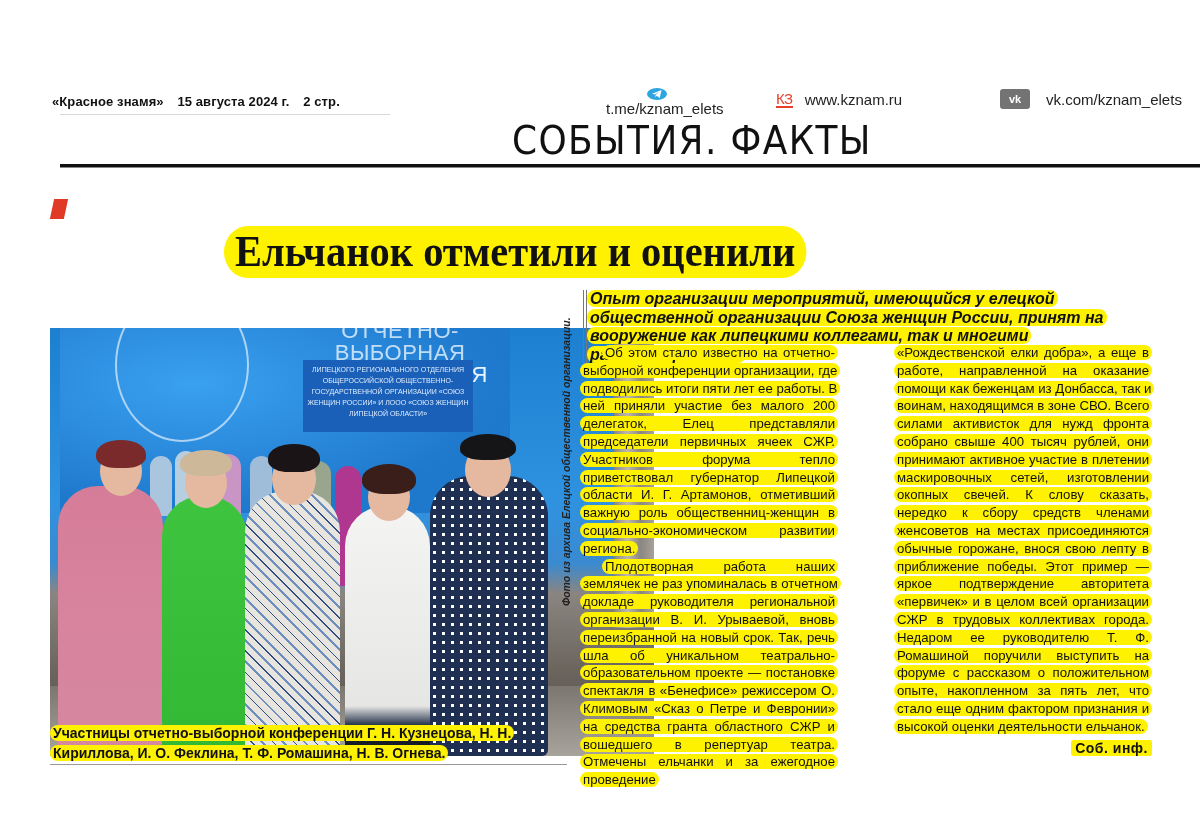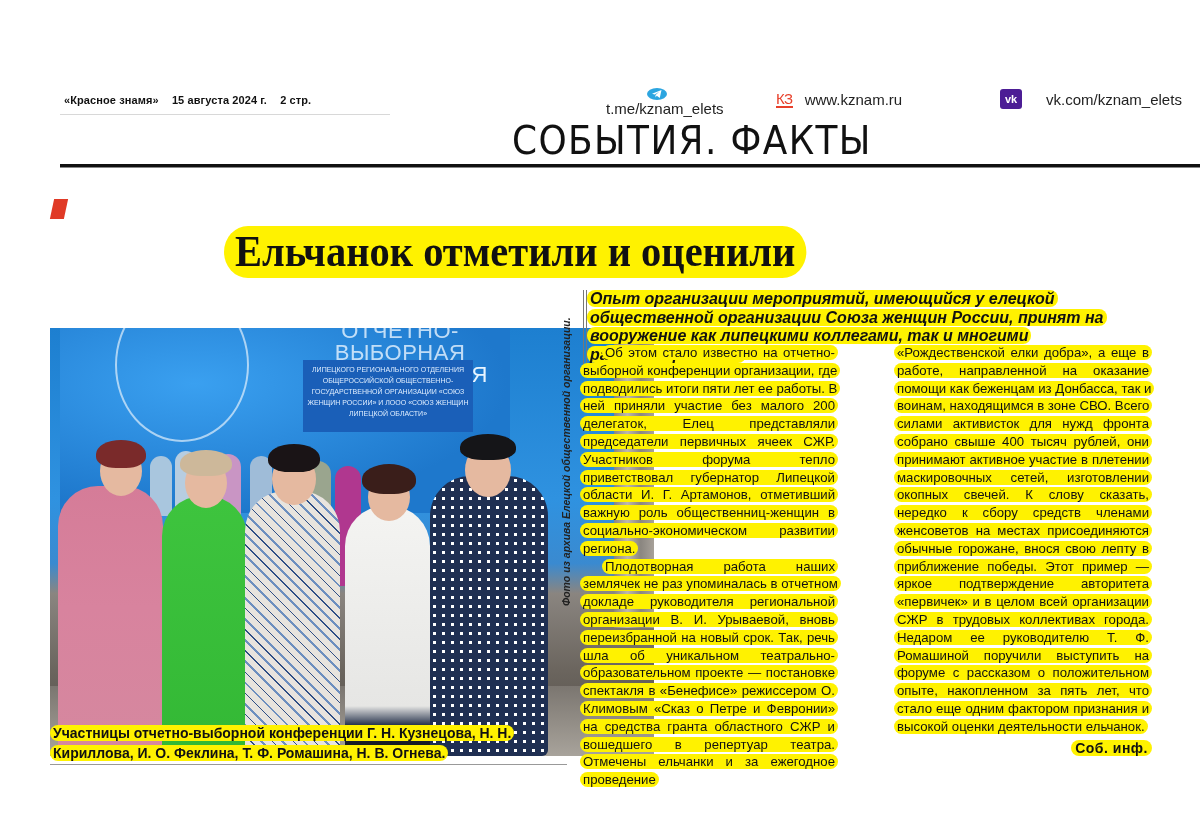--- a/index.html
+++ b/index.html
@@ -1,25 +1,25 @@
 <!DOCTYPE html>
 <html><head>
 <meta charset="utf-8">
 <style>
   html, body { margin:0; padding:0; background:#ffffff; }
   body { width:1200px; height:839px; position:relative; overflow:hidden; font-family:"Liberation Sans", sans-serif; color:#111; }
 
-  .masthead { position:absolute; left:64px; top:94px; font-size:11px; font-weight:bold; letter-spacing:0.1px; }
+  .masthead { position:absolute; left:52px; top:94px; font-size:13px; font-weight:bold; letter-spacing:0.1px; }
   .masthead span { margin-right:10px; }
   .masthead-rule { position:absolute; left:60px; top:114px; width:330px; height:1px; background:#d8d8d8; }
 
   .social { position:absolute; top:88px; height:22px; display:flex; align-items:center; font-size:15px; color:#222; }
   .icon-tg { width:20px; height:20px; border-radius:50%; background:#2ca5e0; display:inline-flex; align-items:center; justify-content:center; margin-right:16px; }
   .icon-kz { color:#e8402b; font-weight:normal; font-size:15px; border-bottom:2px solid #e8402b; line-height:15px; margin-right:12px; letter-spacing:-0.5px; }
-  .icon-vk { width:22px; height:20px; border-radius:3px; background:#4c1d95; color:#fff; font-size:11px; font-weight:bold; display:inline-flex; align-items:center; justify-content:center; margin-right:24px; }
+  .icon-vk { width:30px; height:20px; border-radius:3px; background:#737373; color:#fff; font-size:11px; font-weight:bold; display:inline-flex; align-items:center; justify-content:center; margin-right:16px; }
 
   .section-title { position:absolute; left:512px; top:118px; font-size:39px; font-weight:normal; letter-spacing:1.5px; color:#111; font-family:"DejaVu Sans", sans-serif; transform:scaleX(0.92); transform-origin:left top; }
   .section-rule { position:absolute; left:60px; top:164px; width:1140px; height:3px; background:#111; }
   .section-rule2 { position:absolute; left:60px; top:167px; width:1140px; height:1px; background:#888; }
 
   .rubric { position:absolute; left:52px; top:199px; display:flex; align-items:center; }
   .rubric-mark { width:14px; height:20px; background:#e03a26; transform:skewX(-12deg); margin-right:14px; }
   .rubric-text { font-size:15px; font-style:italic; letter-spacing:-0.6px; color:#111; }
 
   .headline { position:absolute; left:224px; top:226px; height:52px; padding:0 12px; background:#fff200; border-radius:26px; font-family:"Liberation Serif", serif; font-weight:bold; font-size:44px; line-height:52px; letter-spacing:0px; color:#111; transform:scaleX(0.92); transform-origin:left top; white-space:nowrap; }
@@ -45,21 +45,21 @@
   .lead { position:absolute; left:583px; top:290px; width:520px; font-size:16px; font-style:italic; font-weight:bold; line-height:18.5px; color:#111; border-left:4px double #777; }
   .lead span { background:#fff200; border-radius:8px; padding:0 3px; box-decoration-break:clone; -webkit-box-decoration-break:clone; }
 
   .col { position:absolute; top:344px; width:258px; font-size:13.2px; line-height:17.8px; color:#111; text-align:justify; }
   .col p { margin:0; }
   .col p.indent { text-indent:22px; }
   .col span.hl { background:#fff200; border-radius:8px; padding:0 3px; box-decoration-break:clone; -webkit-box-decoration-break:clone; }
   .col1 { left:580px; }
   .col2 { left:894px; }
   .sign { text-align:right; font-weight:bold; font-size:14px; margin-top:4px; letter-spacing:0.5px; }
-  .sign span { background:#fff200; border-radius:8px; padding:0 4px; }
+  .sign span { background:#fff200; border-radius:2px; padding:0 4px; }
 </style>
 </head>
 <body>
 
 <div class="masthead">
   <span>«Красное знамя»</span>
   <span>15 августа  2024 г.</span>
   <span>2 стр.</span>
 </div>
 <div class="masthead-rule"></div>

